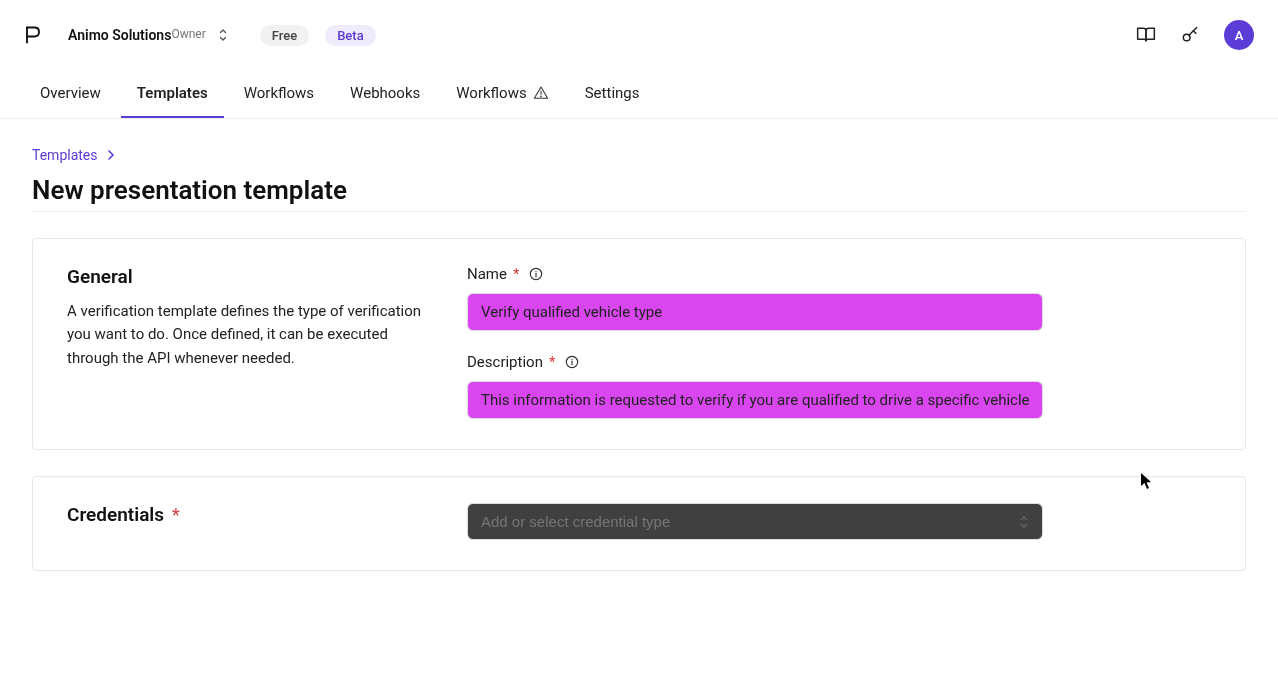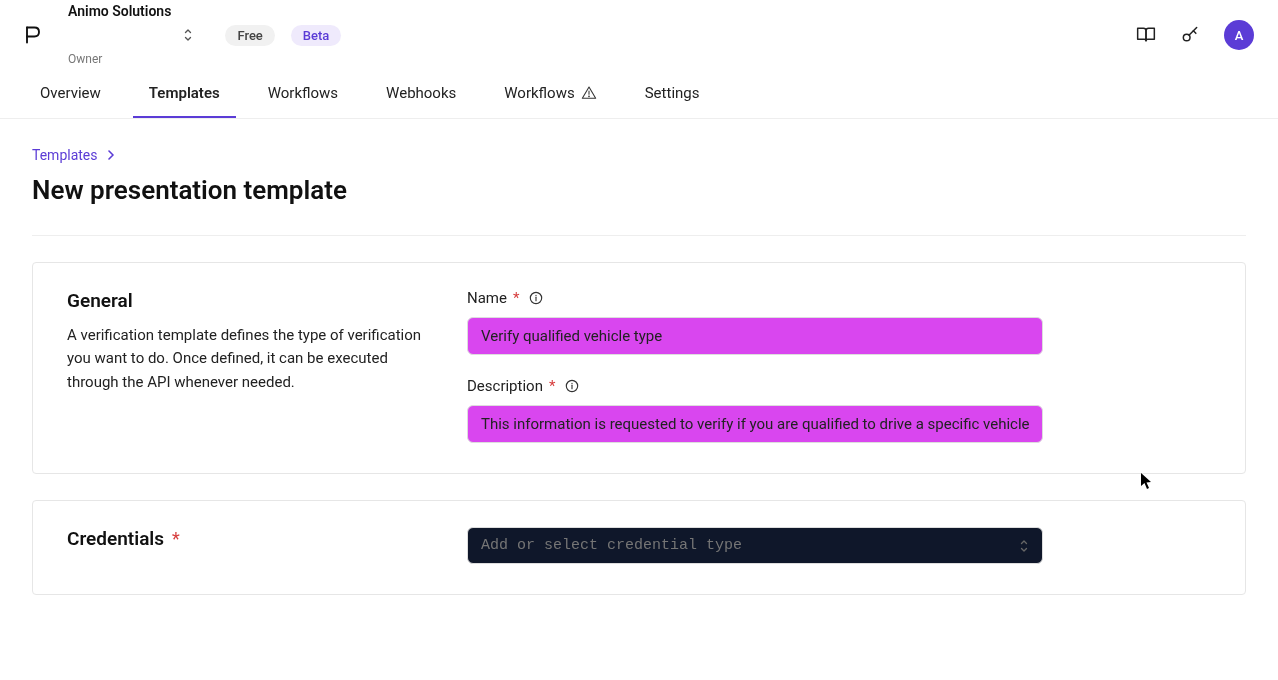--- a/index.html
+++ b/index.html
@@ -35,23 +35,22 @@
       display: flex;
       align-items: center;
     }
     .org-block {
       display: flex;
       align-items: center;
       gap: 10px;
     }
     .org-text {
       display: flex;
-      flex-direction: column;
+      flex-direction: row;
       line-height: 1.2;
-      gap: 32px;
     }
     .org-name {
       font-size: 14px;
       font-weight: 600;
       color: #111;
     }
     .org-role {
       font-size: 12px;
       color: #777;
     }
@@ -106,21 +105,21 @@
       display: flex;
       align-items: center;
       justify-content: center;
       font-size: 13px;
       font-weight: 500;
       cursor: pointer;
     }
     
     .nav {
       display: flex;
-      gap: 16px;
+      gap: 4px;
       padding: 0 24px;
       border-bottom: 1px solid #eee;
       margin-top: 14px;
     }
     .nav-item {
       padding: 14px 16px 16px 16px;
       font-size: 15px;
       color: #222;
       cursor: pointer;
       position: relative;
@@ -165,21 +164,21 @@
     }
     .breadcrumb-chevron {
       color: #5b3cd6;
       width: 10px;
       height: 10px;
       display: inline-flex;
     }
     .page-title {
       font-size: 26px;
       font-weight: 600;
-      margin-bottom: 30px;
+      margin-bottom: 6px;
       color: #111;
     }
     .divider {
       height: 1px;
       background: #eee;
       margin-bottom: 26px;
     }
     .card {
       border: 1px solid #e6e6e6;
       border-radius: 4px;
@@ -253,23 +252,23 @@
       position: relative;
       width: 100%;
     }
     .select-input {
       width: 100%;
       padding: 9px 34px 9px 13px;
       font-size: 15px;
       border: 1px solid #ddd;
       border-radius: 6px;
       color: #999;
-      background: #0f172a;
+      background: #404040;
       appearance: none;
-      font-family: Liberation Mono, monospace;
+      font-family: Liberation Sans, sans-serif;
       cursor: pointer;
     }
     .select-chevrons {
       position: absolute;
       right: 12px;
       top: 50%;
       transform: translateY(-50%);
       width: 12px;
       height: 16px;
       pointer-events: none;

